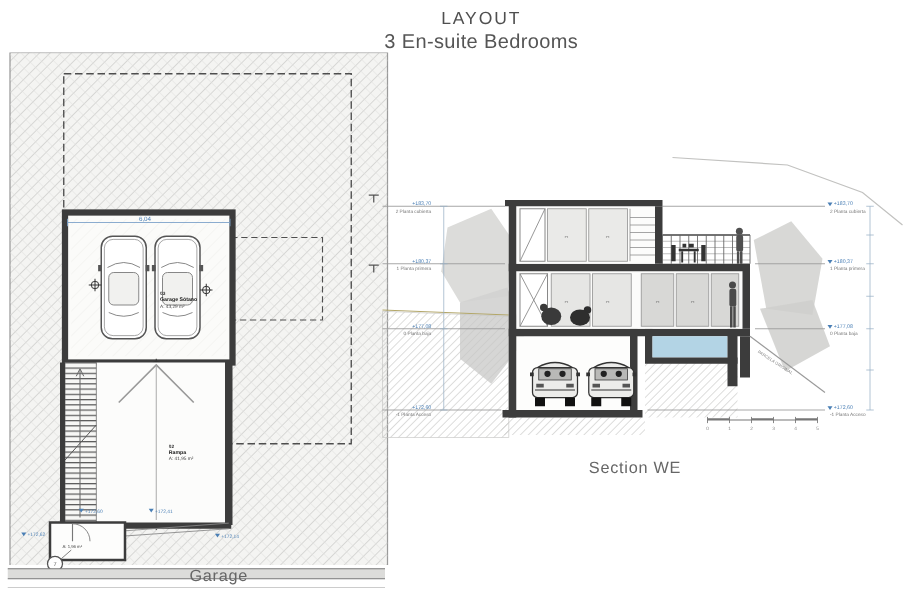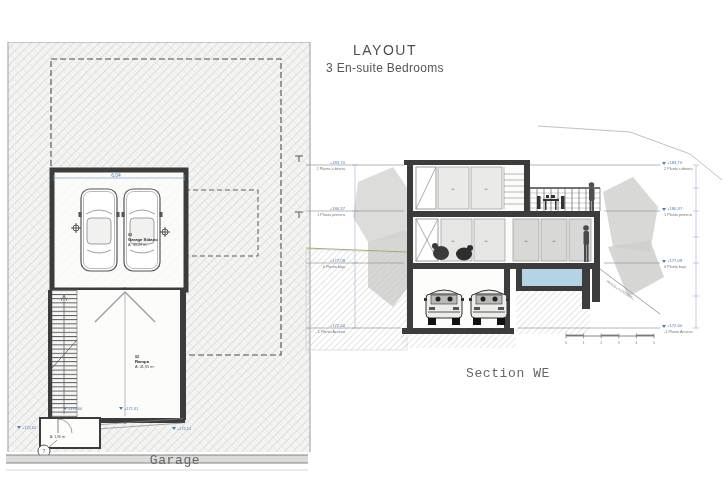--- a/index.html
+++ b/index.html
@@ -1,21 +1,21 @@
 <!DOCTYPE html>
 <html><head>
 <meta charset="utf-8">
 <style>
   html,body{margin:0;padding:0;background:#fff;}
   .stage{position:relative;width:726px;height:485px;background:#ffffff;
          font-family:"Liberation Sans",sans-serif;overflow:hidden;}
-  .titleblock{position:absolute;left:250px;top:6px;width:270px;text-align:center;color:#4f4f4f;margin-top:36px;}
+  .titleblock{position:absolute;left:250px;top:6px;width:270px;text-align:center;color:#4f4f4f;}
   .titleblock .t1{font-size:14px;letter-spacing:1.5px;}
-  .titleblock .t2{font-size:12px;margin-top:3px;letter-spacing:.3px;color:#555;}
-  .caption{position:absolute;color:#666;font-size:13px;letter-spacing:.6px;text-align:center;font-family:Liberation Mono, monospace;}
+  .titleblock .t2{font-size:16px;margin-top:3px;letter-spacing:.3px;color:#555;}
+  .caption{position:absolute;color:#666;font-size:13px;letter-spacing:.6px;text-align:center;}
   #cap-garage{left:130px;top:453px;width:90px;}
   #cap-section{left:448px;top:366px;width:120px;}
   svg text{font-family:"Liberation Sans",sans-serif;}
 </style>
 </head>
 <body>
 
 <div class="stage">
 
   <div class="titleblock">

